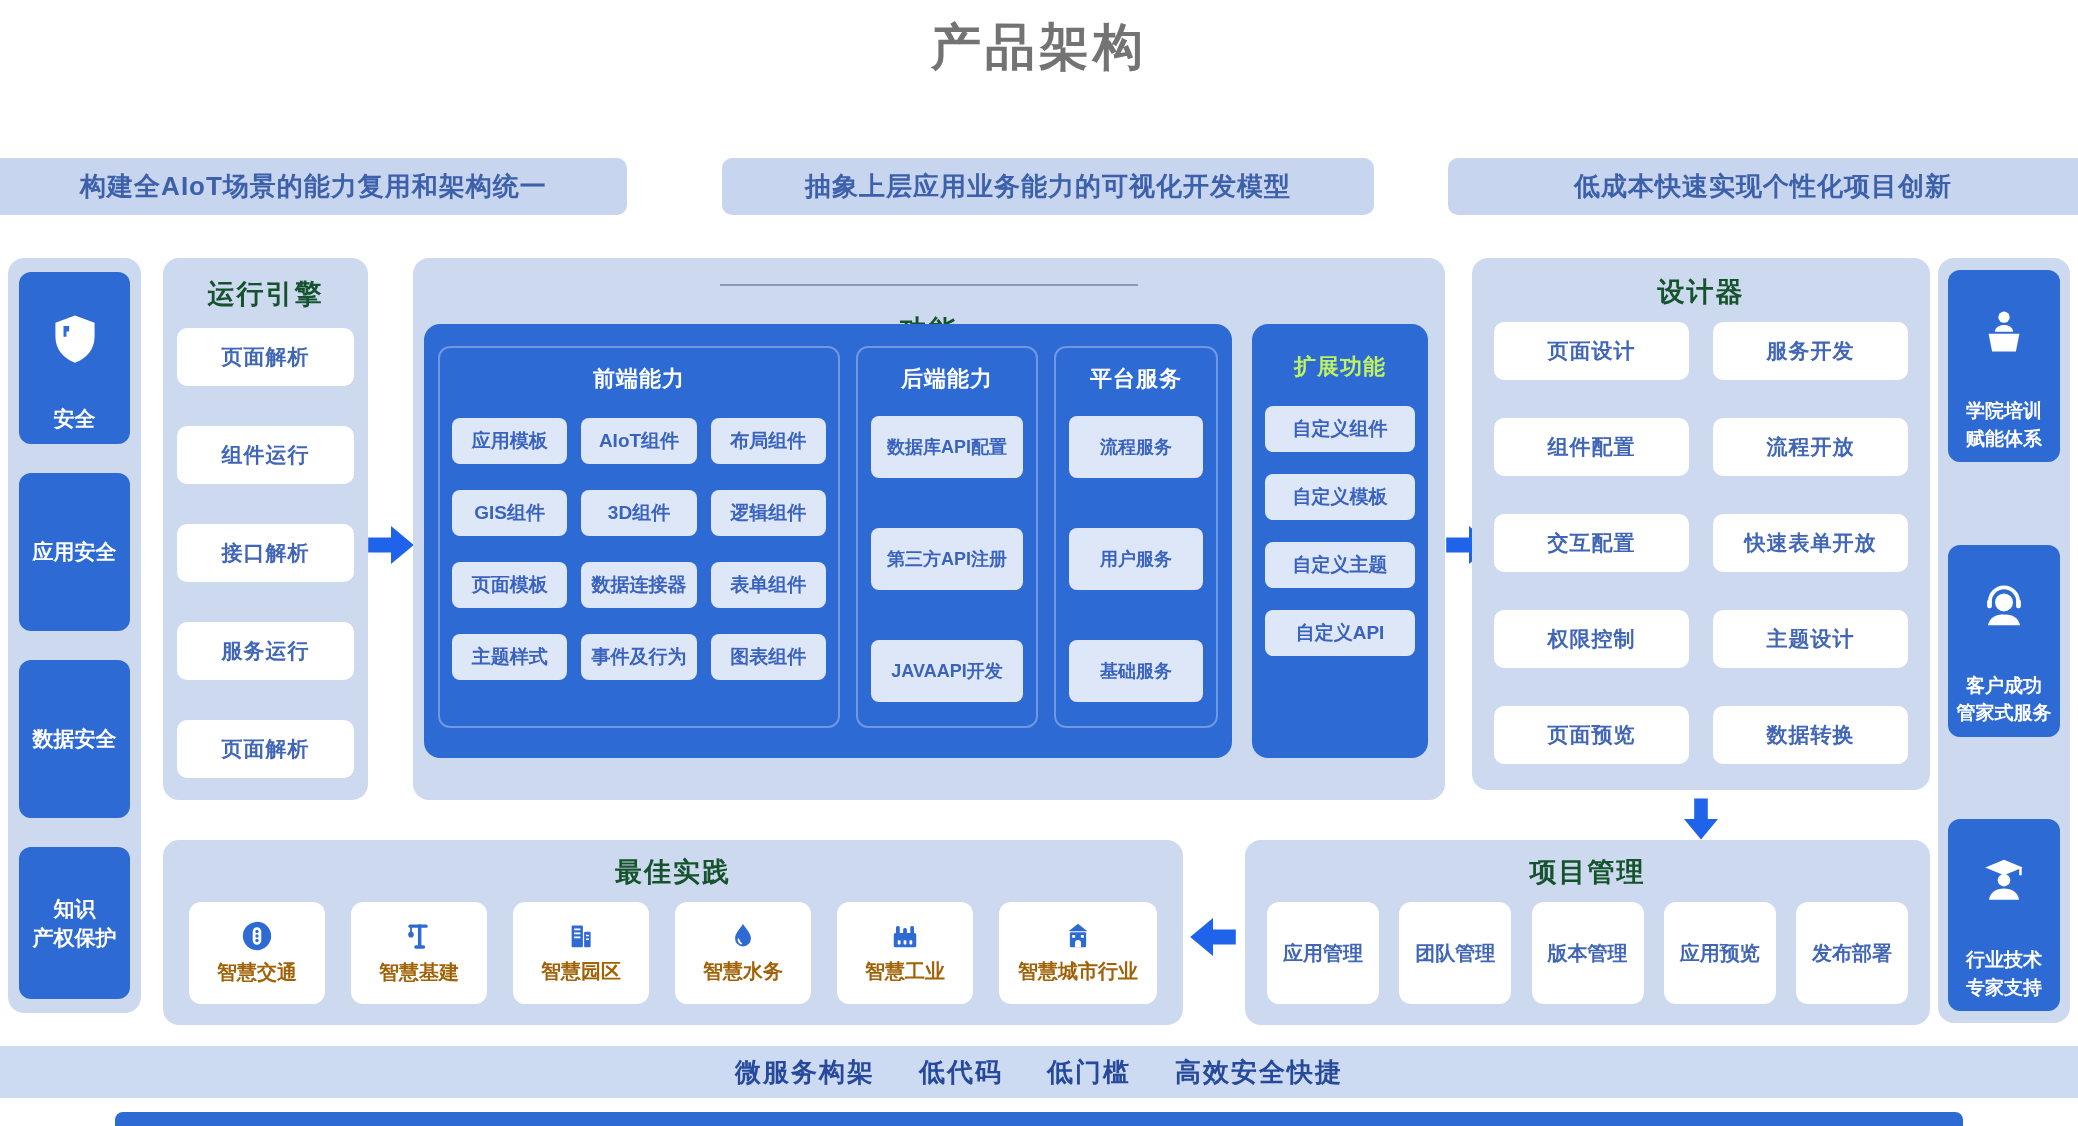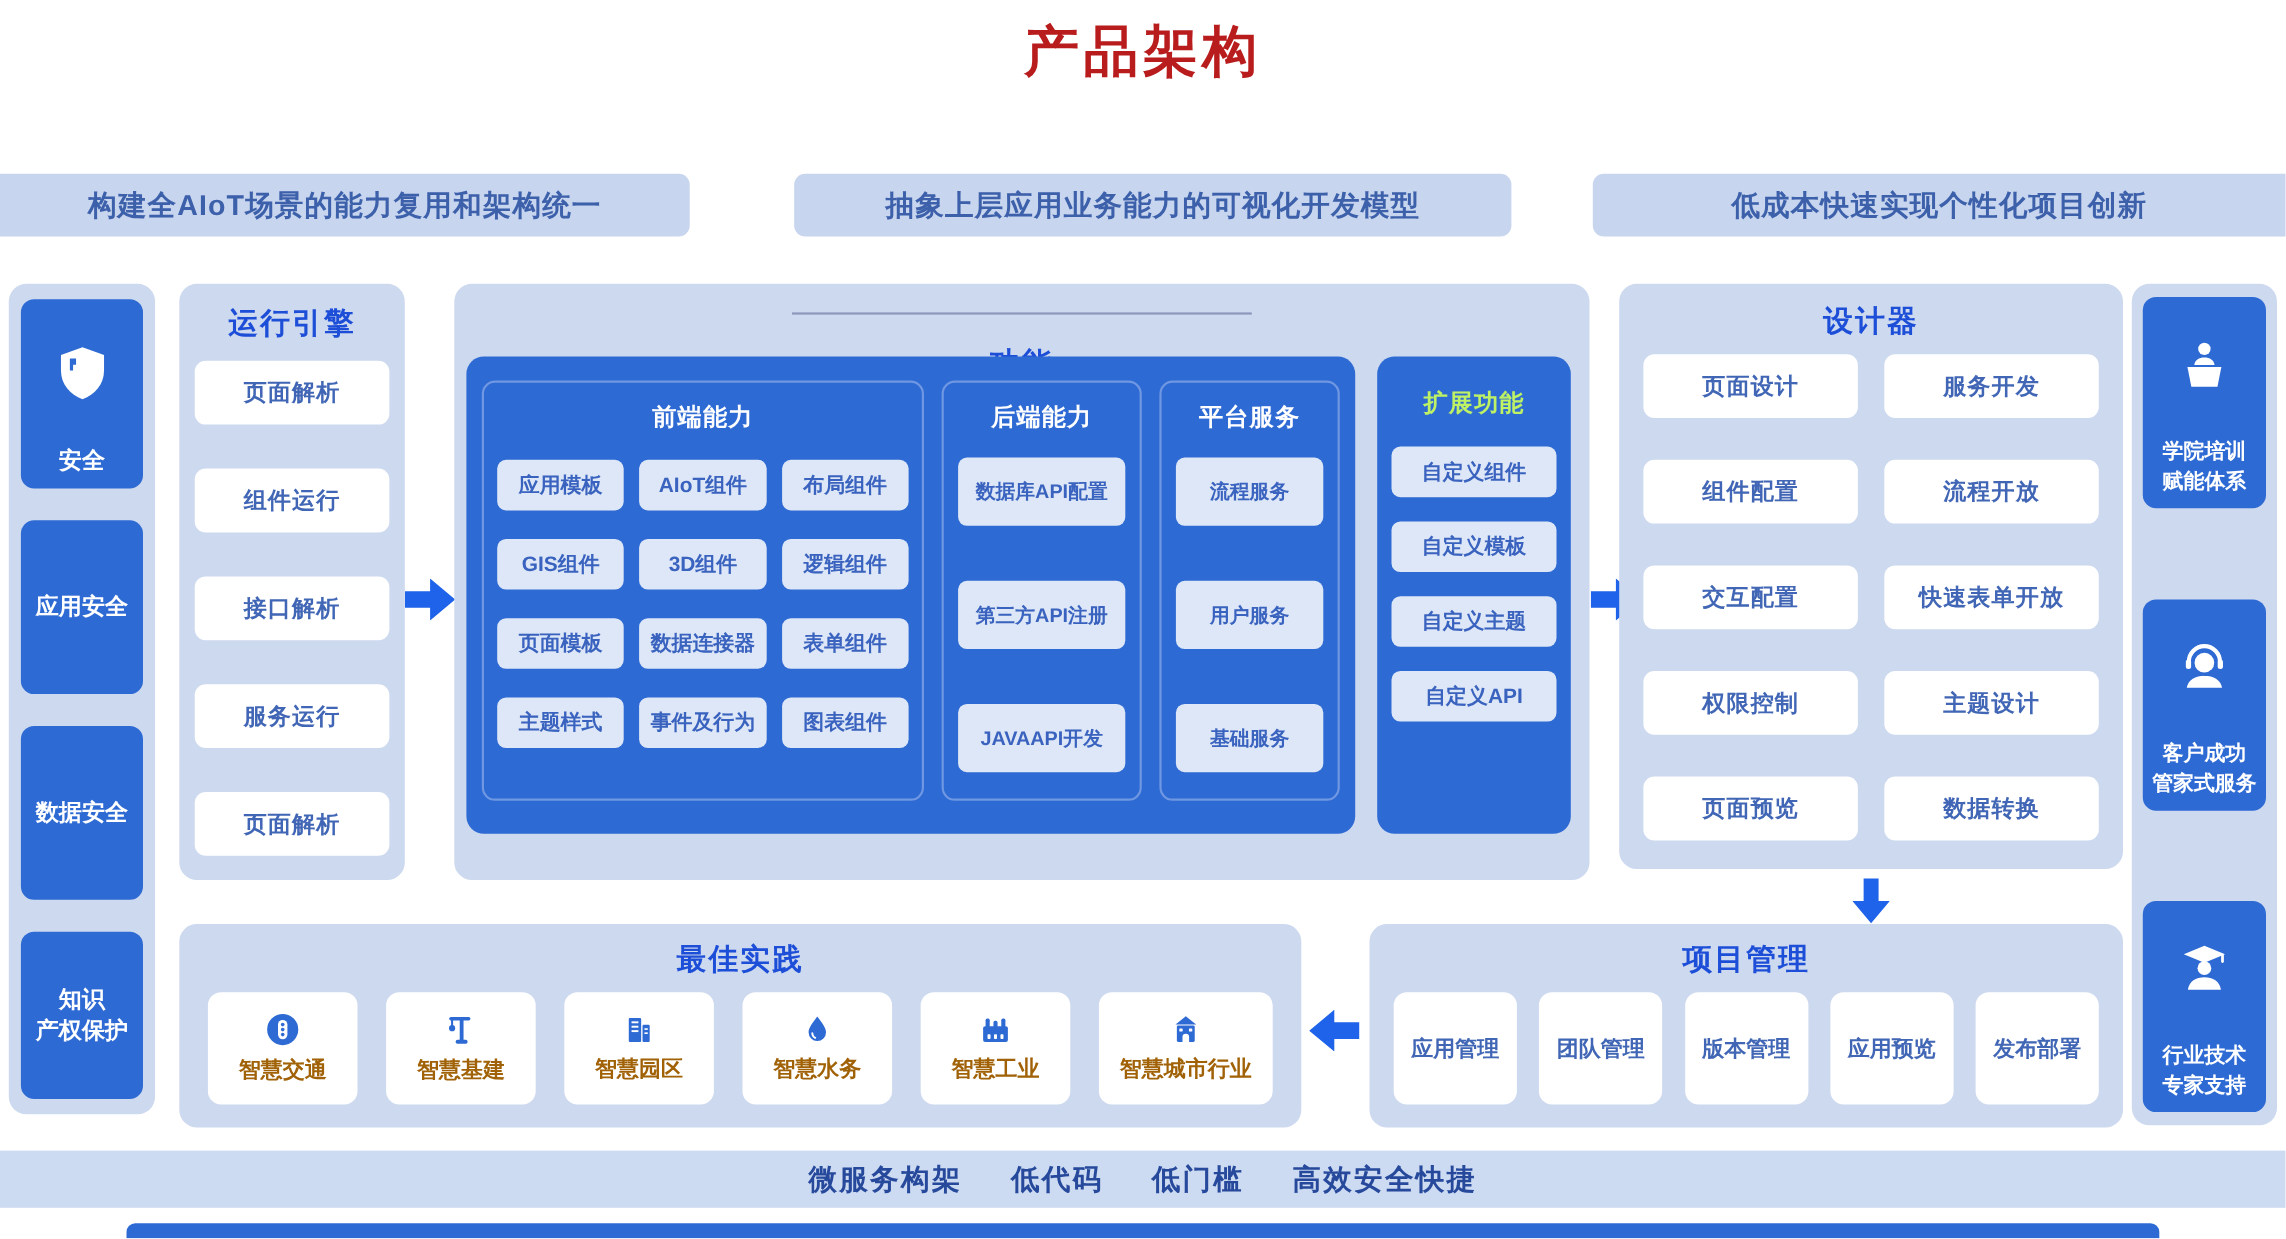--- a/index.html
+++ b/index.html
@@ -1,30 +1,30 @@
 <!DOCTYPE html>
 <html><head>
 <meta charset="utf-8">
 <style>
   html,body { margin:0; padding:0; background:#fff; }
   body { font-family:"Liberation Sans","DejaVu Sans",sans-serif; }
   #canvas { position:relative; width:2078px; height:1126px; background:#fff; overflow:hidden; }
 
   #page-title { position:absolute; top:14px; left:0; width:100%; text-align:center;
-    font-size:50px; font-weight:700; color:#b91c1c; letter-spacing:4px; }
+    font-size:50px; font-weight:700; color:#737373; letter-spacing:4px; }
 
   .top-banner { position:absolute; top:158px; height:57px; background:#c7d5ee; border-radius:10px;
     display:flex; align-items:center; justify-content:center; font-size:26px; font-weight:700;
     color:#3d60ab; letter-spacing:1px; }
   #banner-1 { left:0; width:627px; border-top-left-radius:0; border-bottom-left-radius:0; }
   #banner-2 { left:722px; width:652px; }
   #banner-3 { left:1448px; width:630px; border-top-right-radius:0; border-bottom-right-radius:0; }
 
   .panel { position:absolute; background:#cdd9ef; border-radius:16px; }
-  .panel-title { color:#1d4ed8; font-weight:700; font-size:27px; text-align:center; letter-spacing:2px; }
+  .panel-title { color:#14532d; font-weight:700; font-size:27px; text-align:center; letter-spacing:2px; }
 
   
   #security-panel { left:8px; top:258px; width:133px; height:755px; box-sizing:border-box;
     padding:14px 11px; display:flex; flex-direction:column; justify-content:space-between; }
   .security-box { background:#2e6ad3; border-radius:12px; color:#fff; font-weight:700; font-size:21px;
     display:flex; flex-direction:column; align-items:center; justify-content:center; text-align:center;
     white-space:pre-line; line-height:1.4; }
   #security-box-1 { height:172px; gap:8px; }
   #security-box-2, #security-box-3 { height:158px; }
   #security-box-4 { height:152px; }

